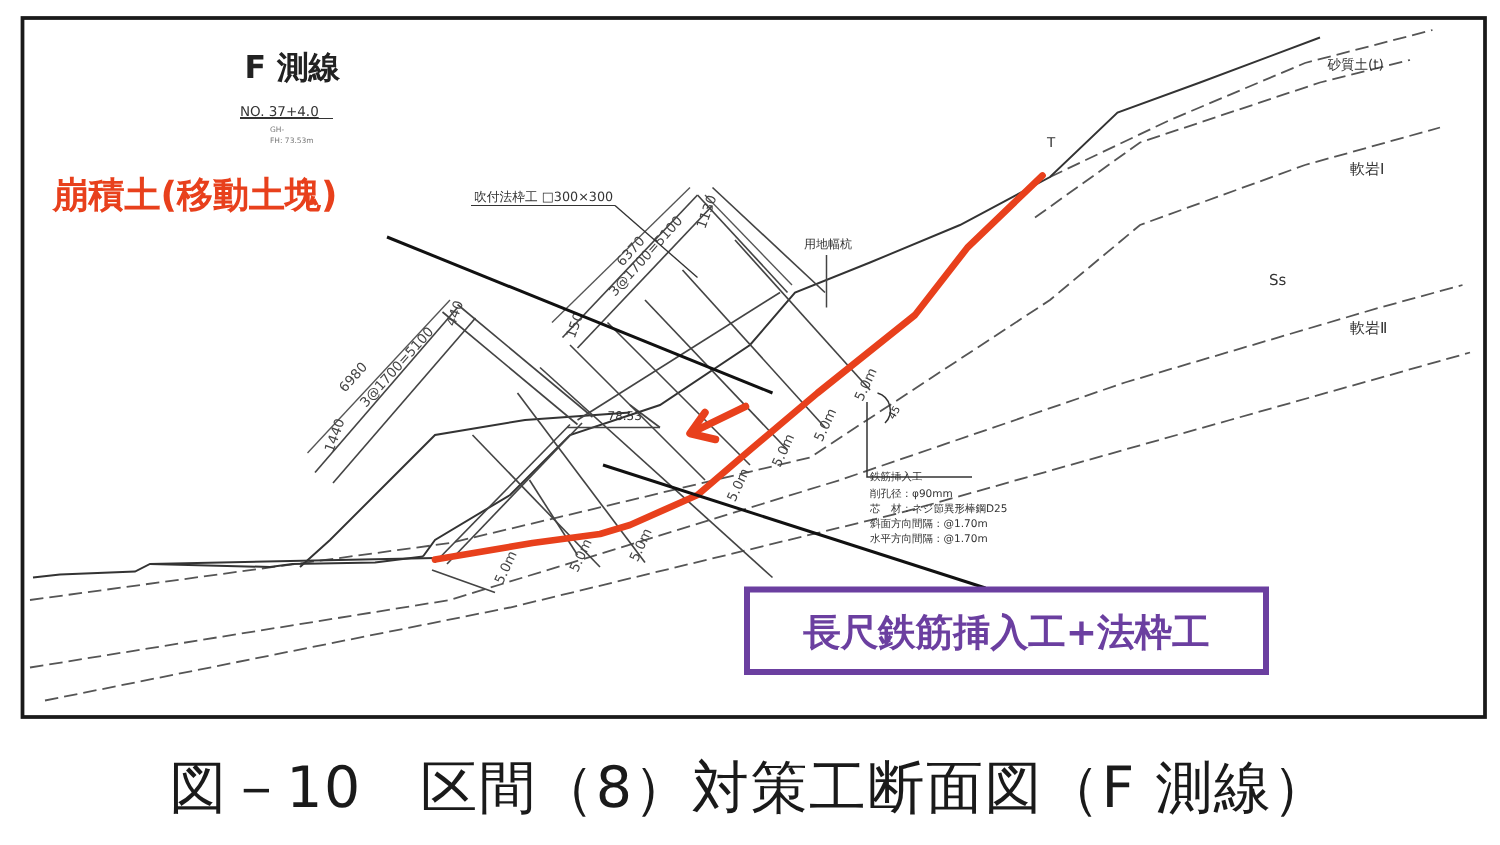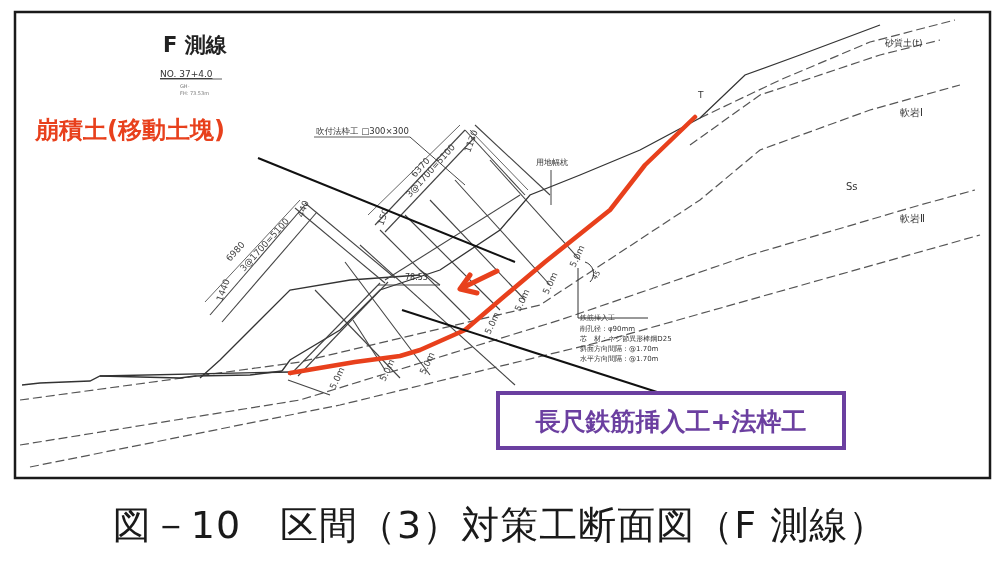--- a/index.html
+++ b/index.html
@@ -133,13 +133,13 @@
 
   <line x1="258" y1="158" x2="515" y2="262" stroke="#111" stroke-width="2"></line>
   <line x1="402" y1="310" x2="657" y2="392" stroke="#111" stroke-width="2"></line>
 
   <text x="35" y="138" font-size="24" font-weight="bold" fill="#e8401c">崩積土(移動土塊)</text>
 
   <rect x="498" y="393" width="346" height="55" fill="#ffffff" stroke="#6b3fa0" stroke-width="4"></rect>
   <text x="671" y="430" text-anchor="middle" font-size="25" font-weight="bold" fill="#6b3fa0">長尺鉄筋挿入工+法枠工</text>
 </svg>
 
-<div class="caption">図－10　区間（3）対策工断面図（F 測線）</div>
+<div class="caption">図－10　区間（8）対策工断面図（F 測線）</div>
 
 </body></html>

